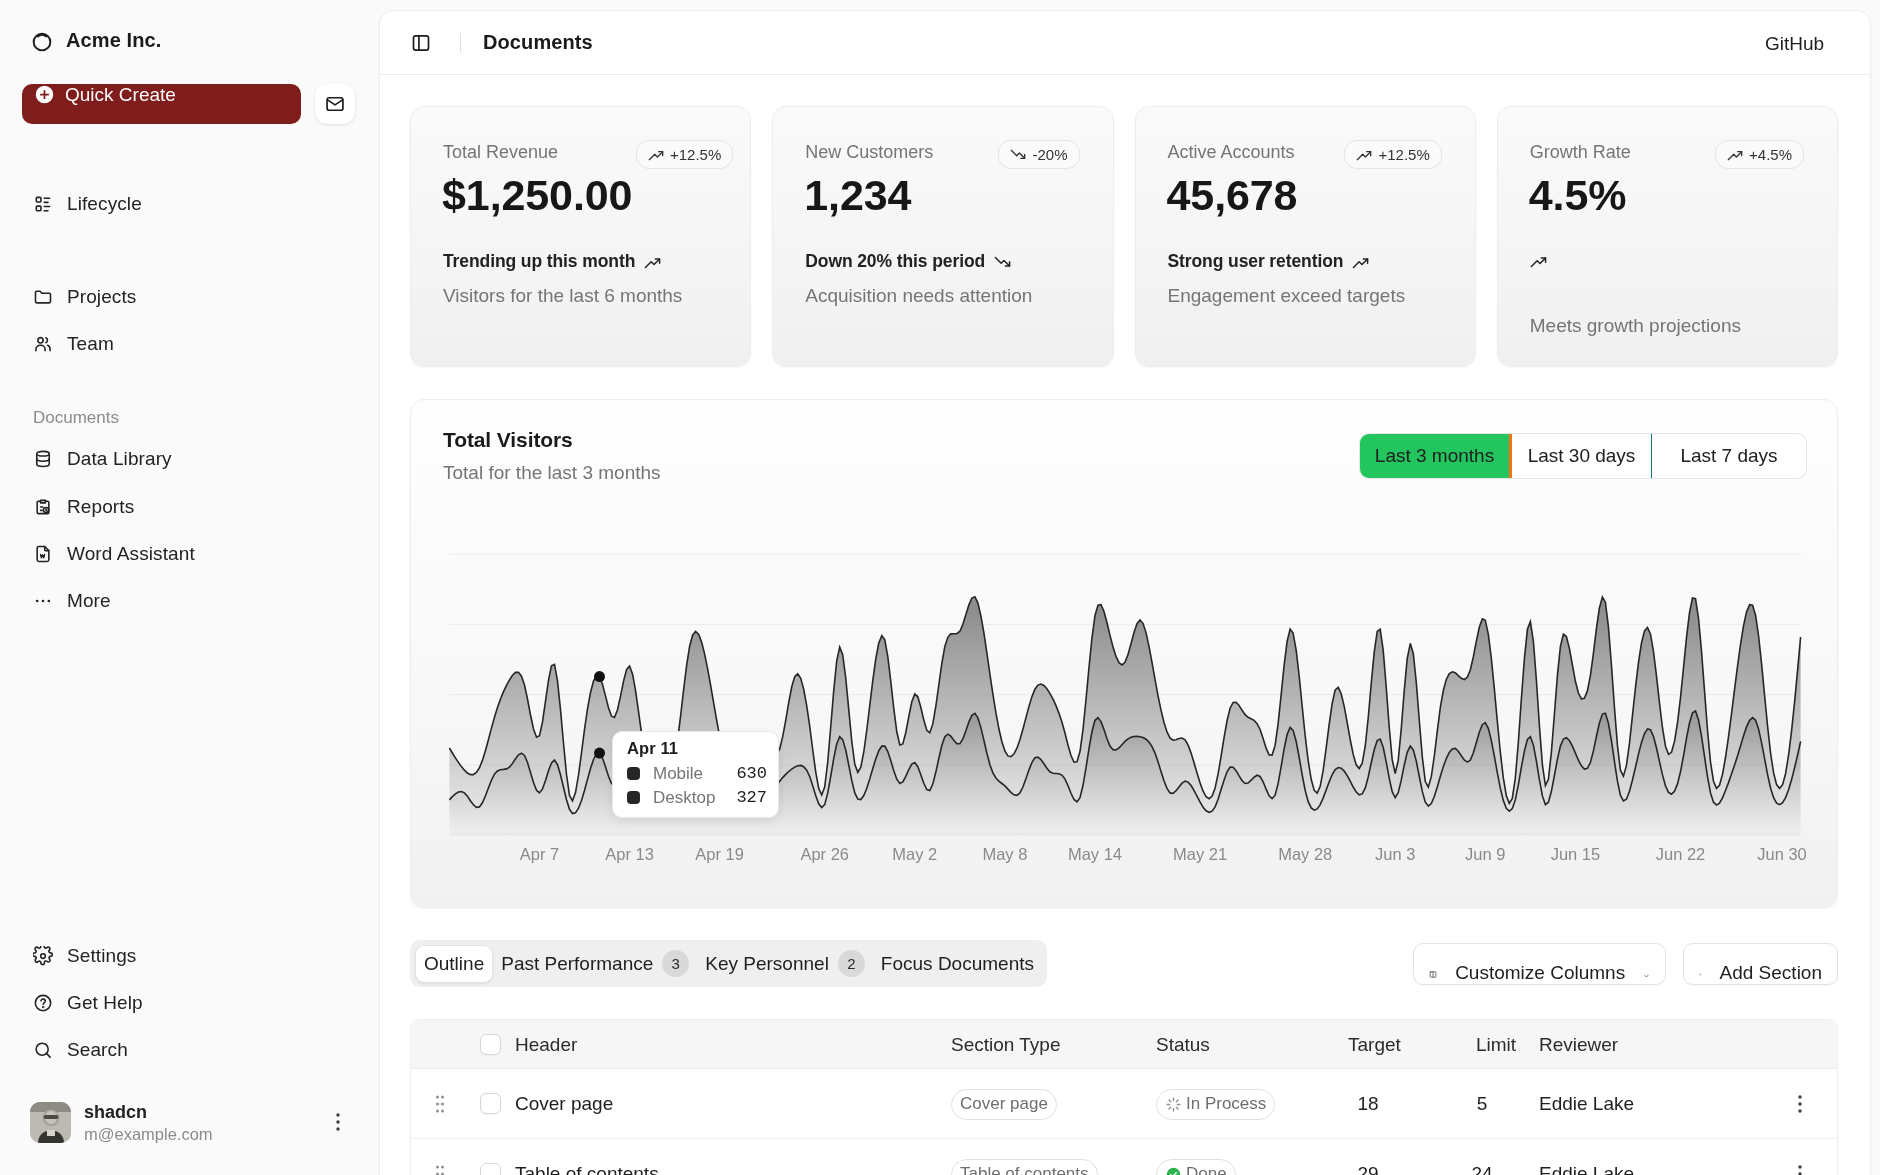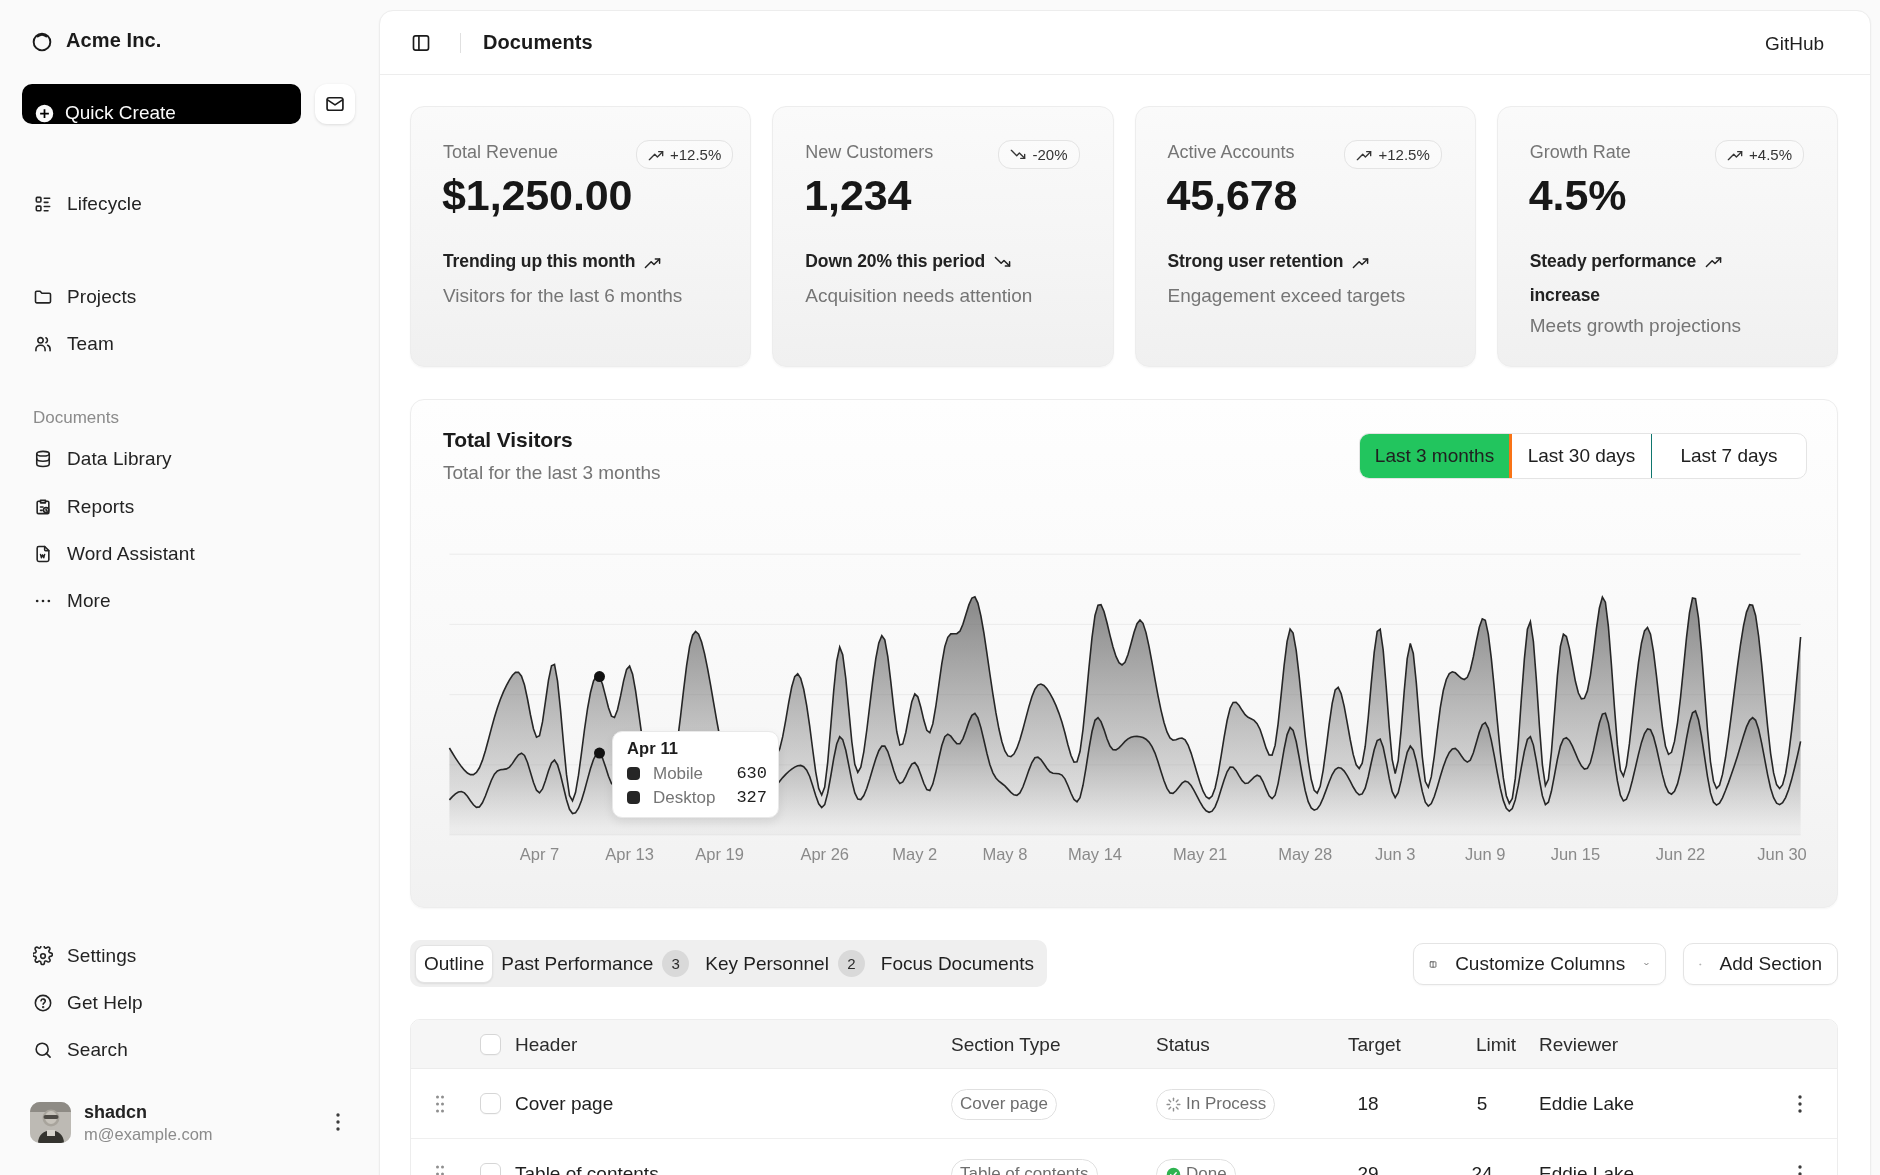--- a/index.html
+++ b/index.html
@@ -51,21 +51,21 @@
 #tooltip .tv{margin-left:auto;font-family:"Liberation Mono",monospace;font-size:17px;color:#1d1d1d}
 
 #tabsrow{position:absolute;left:0;top:929px;width:1428px;height:47px}
 #tablist{position:absolute;left:0;top:0;height:47px;display:flex;align-items:center;
   background:#efefef;border-radius:10px;padding:0 5px}
 .tab{display:flex;align-items:center;font-size:19px;color:#1f1f1f;padding:0 8px;height:38px}
 .tab.active{background:#fff;border:1px solid #e3e3e3;border-radius:9px;padding:0 8px;
   box-shadow:0 1px 2px rgba(0,0,0,.08)}
 .tbadge{margin-left:9px;min-width:27px;height:27px;border-radius:14px;background:#d9d9d9;
   display:flex;align-items:center;justify-content:center;font-size:15px;color:#2b2b2b}
-.btn{position:absolute;top:3px;height:42px;display:flex;align-items:center;gap:18px;
+.btn{position:absolute;top:3px;height:42px;display:flex;align-items:flex-end;gap:18px;
   border:1px solid #e4e4e4;border-radius:10px;background:#fff;font-size:19px;color:#1f1f1f;
   box-shadow:0 1px 2px rgba(0,0,0,.04);padding:0 15px;white-space:nowrap}
 
 #tbl{position:absolute;left:0;top:1008px;width:1428px;height:170px;border:1px solid #ededed;
   border-radius:10px;overflow:hidden;background:#fff}
 #tblhead{position:relative;height:49px;background:#f6f6f6;border-bottom:1px solid #ececec;
   font-size:19px;color:#2c2c2c}
 .trow{position:relative;height:70px;border-bottom:1px solid #efefef;font-size:19px;color:#1f1f1f}
 .hcell{position:absolute;top:0;height:49px;display:flex;align-items:center}
 .rcell{position:absolute;top:0;height:70px;display:flex;align-items:center}
@@ -78,22 +78,22 @@
 
 <div id="sidebar">
   <div class="abs" style="left:31px;top:31px">
     <svg width="22" height="22" viewBox="0 0 24 24" fill="none" stroke="#1b1b1b" stroke-width="2.1" stroke-linecap="round">
         <circle cx="12" cy="12" r="9.1"></circle>
         <path d="M7.2 5.9a7.5 7.5 0 0 1 9.6 0" stroke-width="2.4"></path>
       </svg>
   </div>
   <div class="abs" style="left:66px;top:29px;font-size:20px;font-weight:700;letter-spacing:.1px">Acme Inc.</div>
 
-  <div class="abs" style="left:22px;top:84px;width:279px;height:40px;background:#000000;border-radius:10px;
-       display:flex;align-items:flex-end;gap:10px;padding-left:12px;color:#fafafa;font-size:19px">
+  <div class="abs" style="left:22px;top:84px;width:279px;height:40px;background:#7f1d1d;border-radius:10px;
+       display:flex;align-items:flex-start;gap:10px;padding-left:12px;color:#fafafa;font-size:19px">
     <svg width="21" height="21" viewBox="0 0 24 24" fill="#fafafa">
         <path d="M12 2a10 10 0 1 0 0 20 10 10 0 0 0 0-20zm1 11h4v-2h-4V7h-2v4H7v2h4v4h2v-4z" fill-rule="evenodd"></path>
       </svg>
     <span>Quick Create</span>
   </div>
   <div class="abs" style="left:315px;top:84px;width:40px;height:40px;background:#fff;border-radius:12px;
        box-shadow:0 1px 3px rgba(0,0,0,.12);display:flex;align-items:center;justify-content:center">
     <svg width="20" height="20" viewBox="0 0 24 24" fill="none" stroke="#1b1b1b" stroke-width="2" stroke-linecap="round" stroke-linejoin="round">
         <rect x="2.5" y="4.5" width="19" height="15" rx="2.5"></rect>
         <path d="m3 7 9 6 9-6"></path>
@@ -262,21 +262,20 @@
         <div class="cf2" style="top:176px">Engagement exceed targets</div>
       </div>
       <div class="card">
         <div class="ct">Growth Rate</div>
         <div class="cnum">4.5%</div>
         <div class="cbadge"><svg width="16" height="16" viewBox="0 0 24 24" fill="none" stroke="#343434" stroke-width="2" stroke-linecap="round" stroke-linejoin="round">
               <path d="m22 7-7.9 7.9-4-4L2 19"></path>
               <path d="M16 7h6v6"></path>
             </svg>+4.5%</div>
         <div class="cf1" style="align-items:flex-start">
-            <span>Steady performance<br>increase</span> 
             <svg style="margin-top:9px" width="17" height="17" viewBox="0 0 24 24" fill="none" stroke="#222" stroke-width="2.1" stroke-linecap="round" stroke-linejoin="round">
               <path d="m22 7-7.9 7.9-4-4L2 19"></path>
               <path d="M16 7h6v6"></path>
             </svg>
           </div>
         <div class="cf2" style="top:206px">Meets growth projections</div>
       </div>
     </div>
 
     <div id="chartcard">

